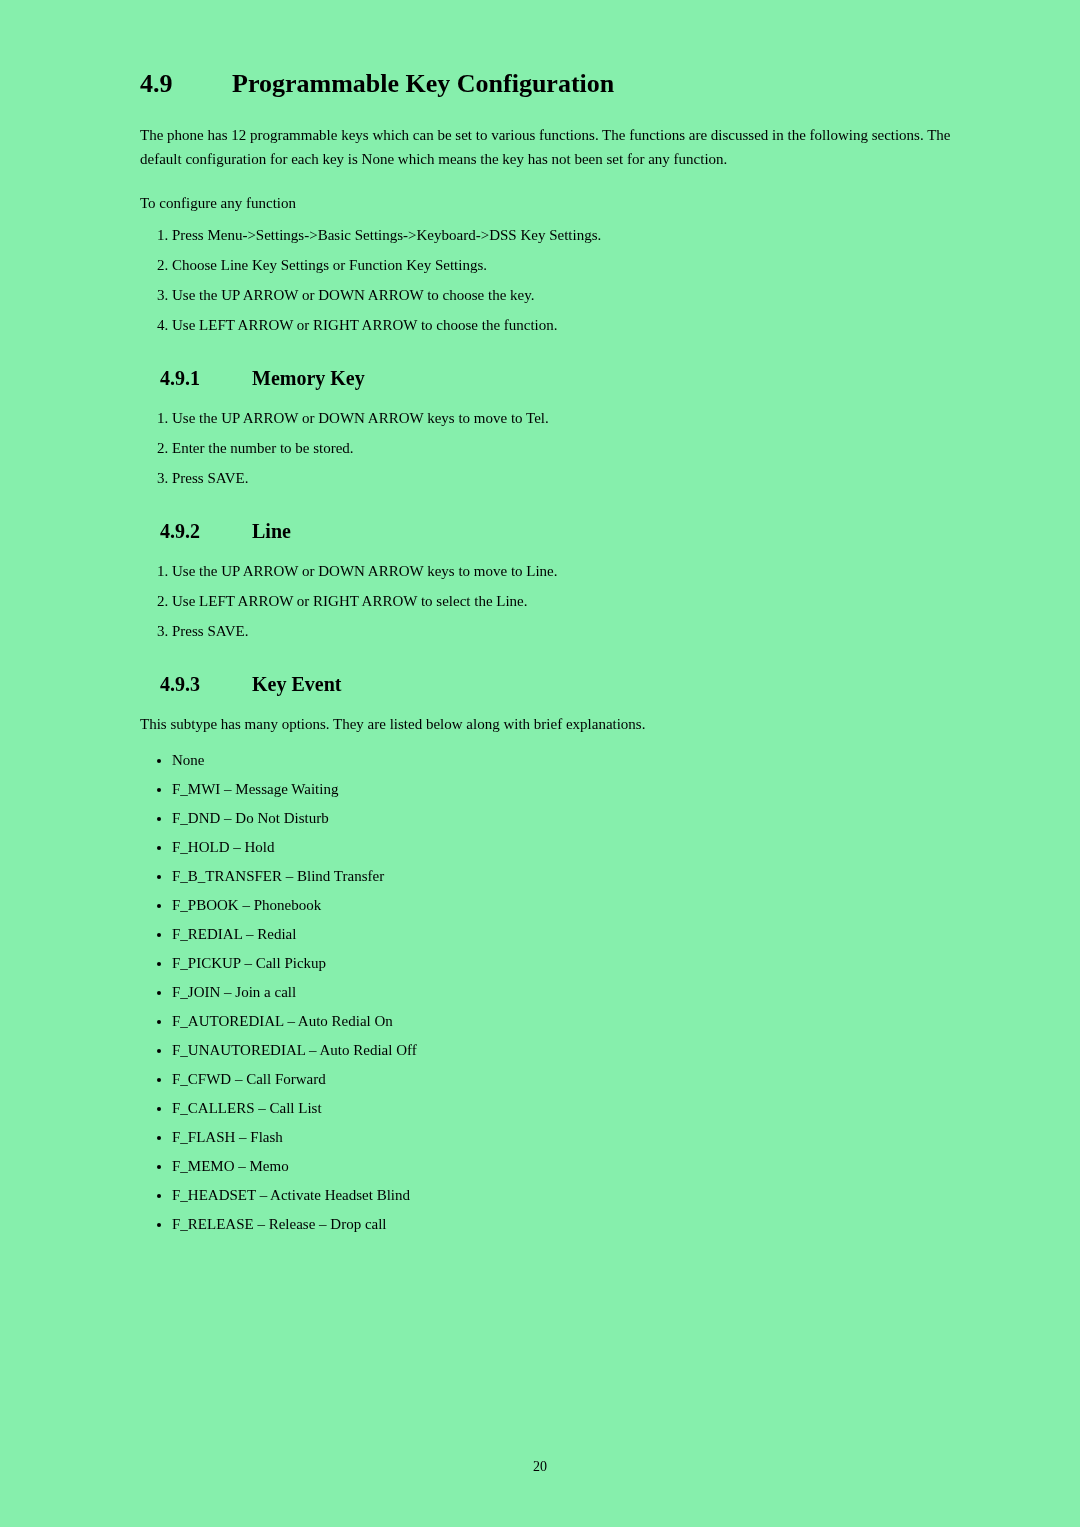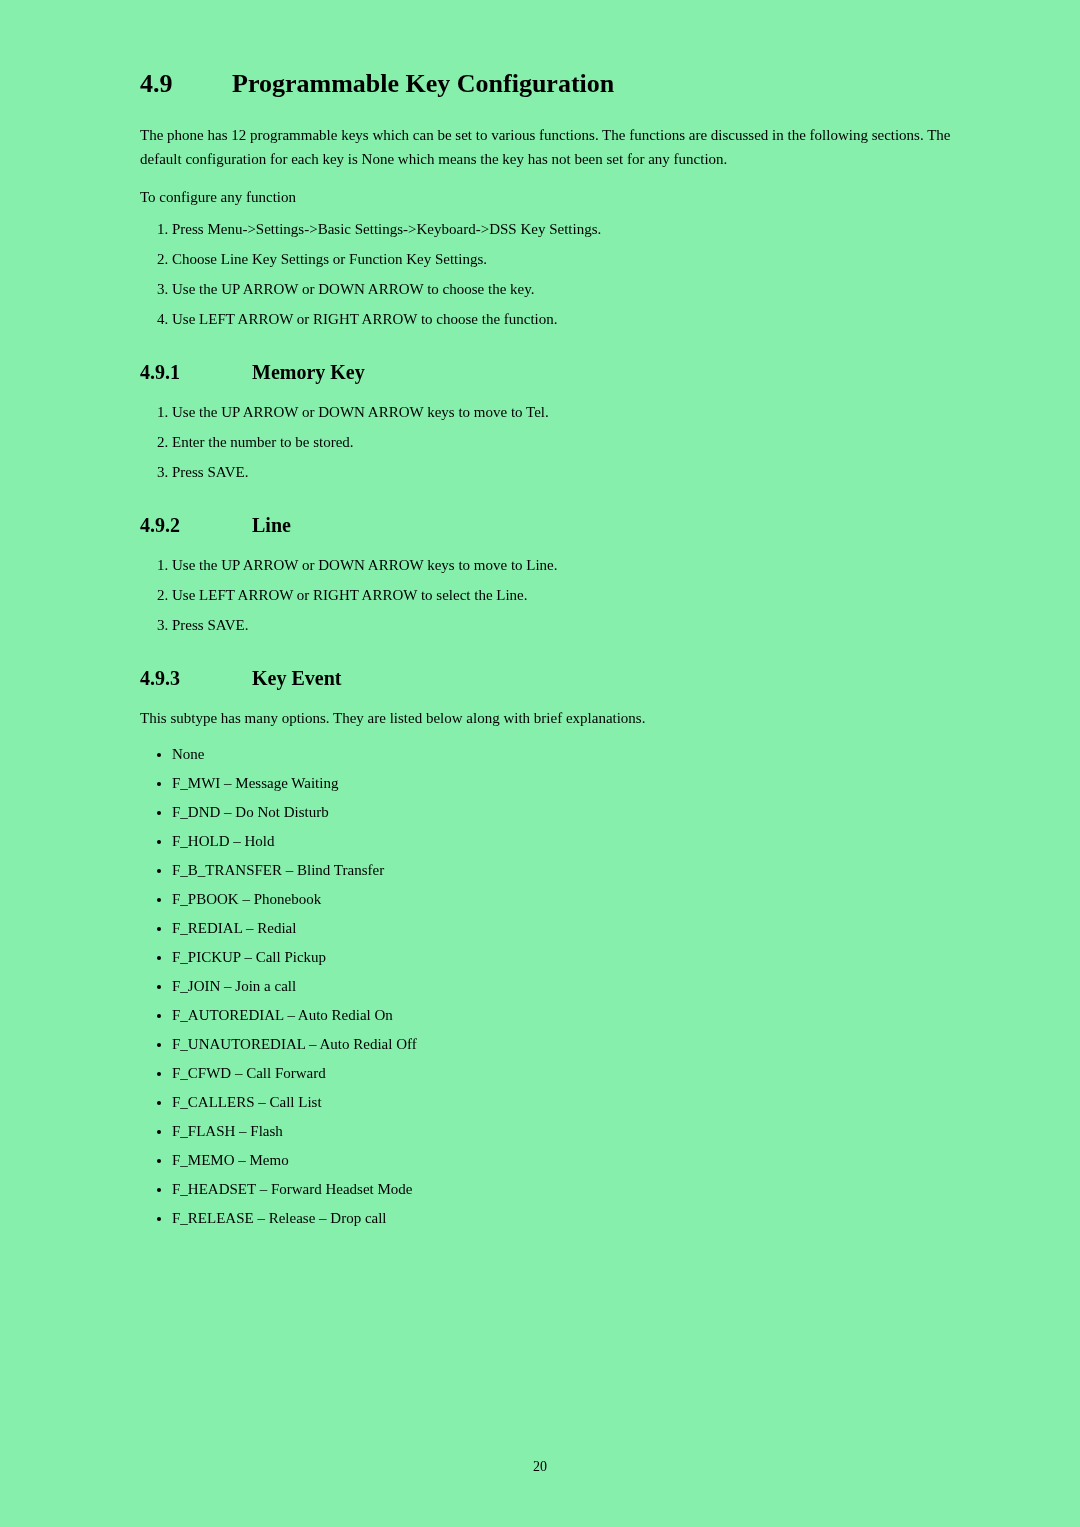--- a/index.html
+++ b/index.html
@@ -36,21 +36,21 @@
     .section-number {
       min-width: 60px;
     }
 
     .intro-paragraph {
       margin-bottom: 12px;
       line-height: 1.6;
     }
 
     .config-intro {
-      margin-top: 14px;
+      margin-top: 20px;
       margin-bottom: 8px;
       line-height: 1.6;
     }
 
     .ordered-list {
       margin-left: 32px;
       margin-bottom: 24px;
     }
 
     .ordered-list li {
@@ -62,20 +62,21 @@
       margin-top: 30px;
       margin-bottom: 16px;
     }
 
     .subsection-title {
       font-size: 20px;
       font-weight: bold;
       display: flex;
       gap: 32px;
       margin-bottom: 16px;
+      text-align: center;
     }
 
     .subsection-number {
       min-width: 80px;
     }
 
     .subsection-desc {
       margin-bottom: 12px;
       line-height: 1.6;
     }
@@ -159,19 +160,19 @@
       <li>F_PBOOK – Phonebook</li>
       <li>F_REDIAL – Redial</li>
       <li>F_PICKUP – Call Pickup</li>
       <li>F_JOIN – Join a call</li>
       <li>F_AUTOREDIAL – Auto Redial On</li>
       <li>F_UNAUTOREDIAL – Auto Redial Off</li>
       <li>F_CFWD – Call Forward</li>
       <li>F_CALLERS – Call List</li>
       <li>F_FLASH – Flash</li>
       <li>F_MEMO – Memo</li>
-      <li>F_HEADSET – Forward Headset Mode</li>
+      <li>F_HEADSET – Activate Headset Blind</li>
       <li>F_RELEASE – Release – Drop call</li>
     </ul>
   </div>
 
   <div class="page-number">20</div>
 </div>
 
 </body></html>

